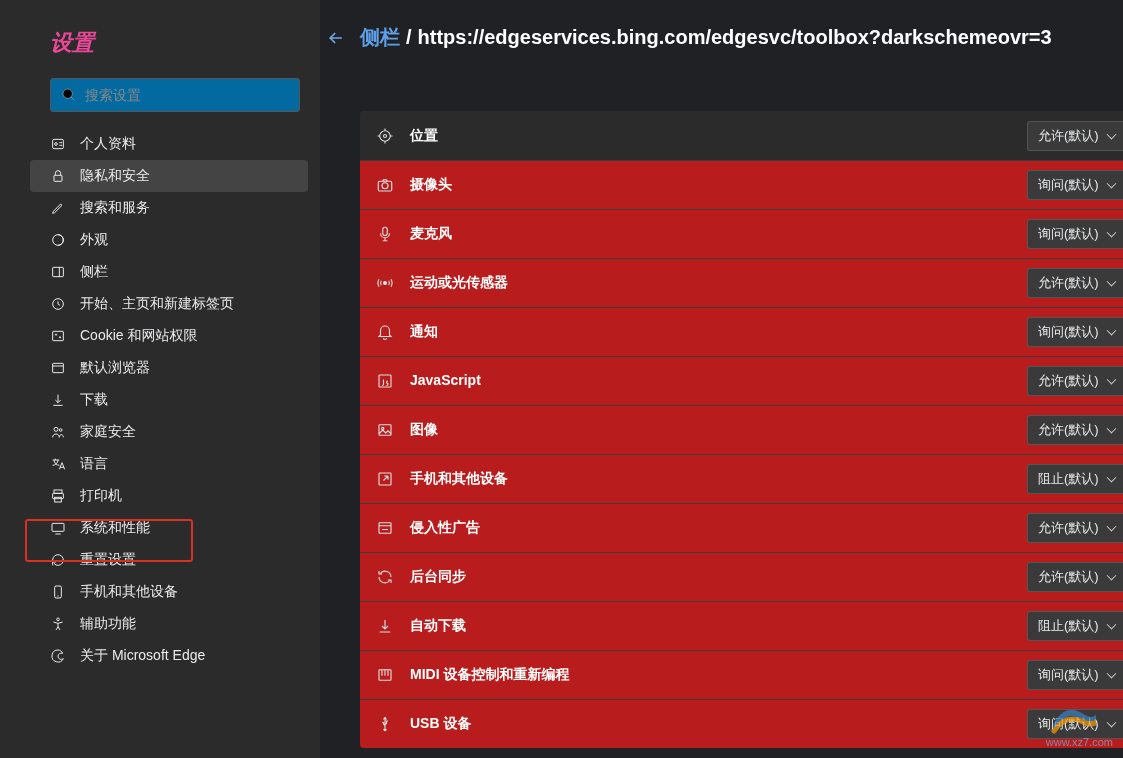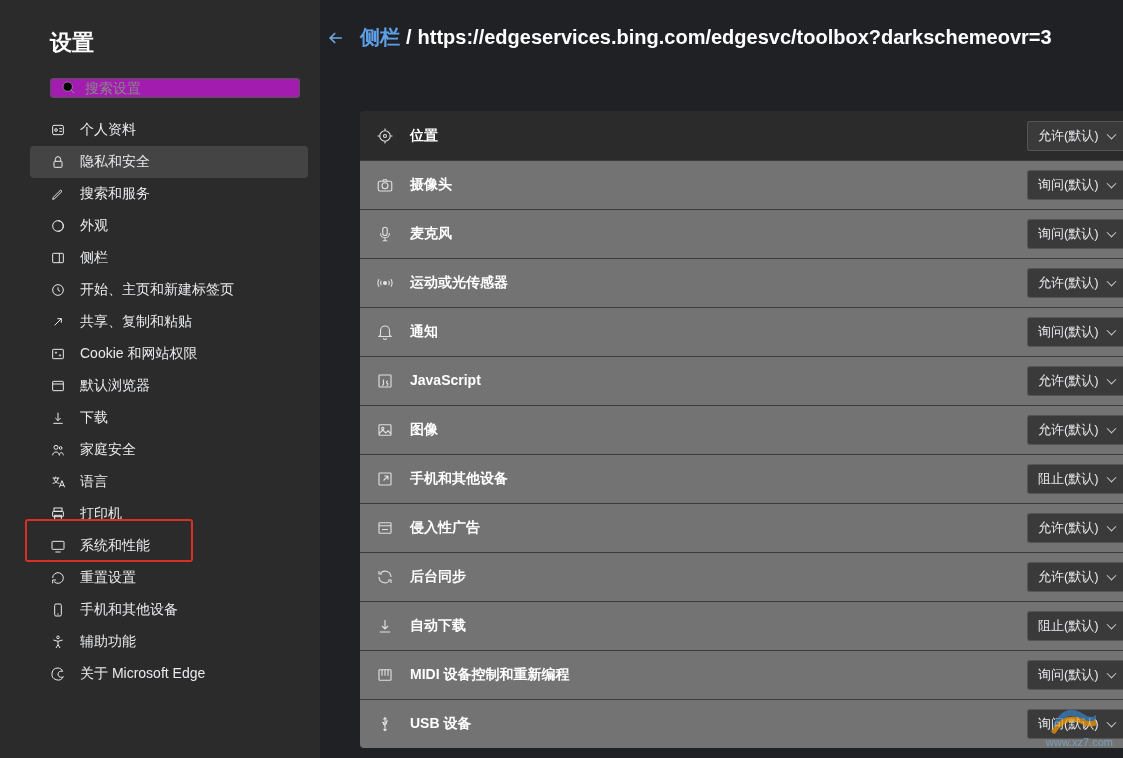--- a/index.html
+++ b/index.html
@@ -19,33 +19,34 @@
     .sidebar {
       width: 320px;
       background: #2b2b2b;
       padding: 20px 0;
       flex-shrink: 0;
     }
     .sidebar-title {
       font-size: 22px;
       font-weight: 600;
       padding: 8px 20px 20px 50px;
-      color: #ffffff;
+      color: #ec4899;
+      font-style: italic;
     }
     .search-wrap {
       padding: 0 20px 0 50px;
       margin-bottom: 16px;
     }
     .search-box {
       display: flex;
       align-items: center;
-      background: #a21caf;
+      background: #0369a1;
       border: 1px solid #555;
       border-radius: 3px;
-      height: 20px;
+      height: 34px;
       padding: 0 10px;
     }
     .search-box svg {
       width: 16px;
       height: 16px;
       stroke: #aaa;
       flex-shrink: 0;
     }
     .search-input {
       background: transparent;
@@ -143,21 +144,21 @@
       border-top: 1px solid #3c3c3c;
       padding: 0 0 0 16px;
       cursor: pointer;
     }
     .perm-row:first-child {
       border-top: none;
       border-radius: 4px 0 0 0;
       background: #2b2b2b;
     }
     .perm-row {
-      background: #737373;
+      background: #b91c1c;
     }
     .content {
       background: transparent;
     }
     .perm-container {
       background: #2b2b2b;
       border-radius: 4px 0 0 4px;
       overflow: hidden;
     }
     .perm-left {
@@ -273,26 +274,20 @@
     </li>
     <li class="nav-item">
       <svg viewBox="0 0 24 24">
           <circle cx="12" cy="12" r="8"></circle>
           <path d="M12 8v4l3 2"></path>
         </svg>
       <span>开始、主页和新建标签页</span>
     </li>
     <li class="nav-item">
       <svg viewBox="0 0 24 24">
-          <path d="M7 17l10-10M17 7h-6M17 7v6"></path>
-        </svg>
-      <span>共享、复制和粘贴</span>
-    </li>
-    <li class="nav-item">
-      <svg viewBox="0 0 24 24">
           <rect x="4" y="5" width="16" height="14" rx="1"></rect>
           <circle cx="9" cy="10" r="1"></circle>
           <circle cx="15" cy="14" r="1"></circle>
         </svg>
       <span>Cookie 和网站权限</span>
     </li>
     <li class="nav-item">
       <svg viewBox="0 0 24 24">
           <rect x="4" y="5" width="16" height="14" rx="1"></rect>
           <line x1="4" y1="9" x2="20" y2="9"></line>

